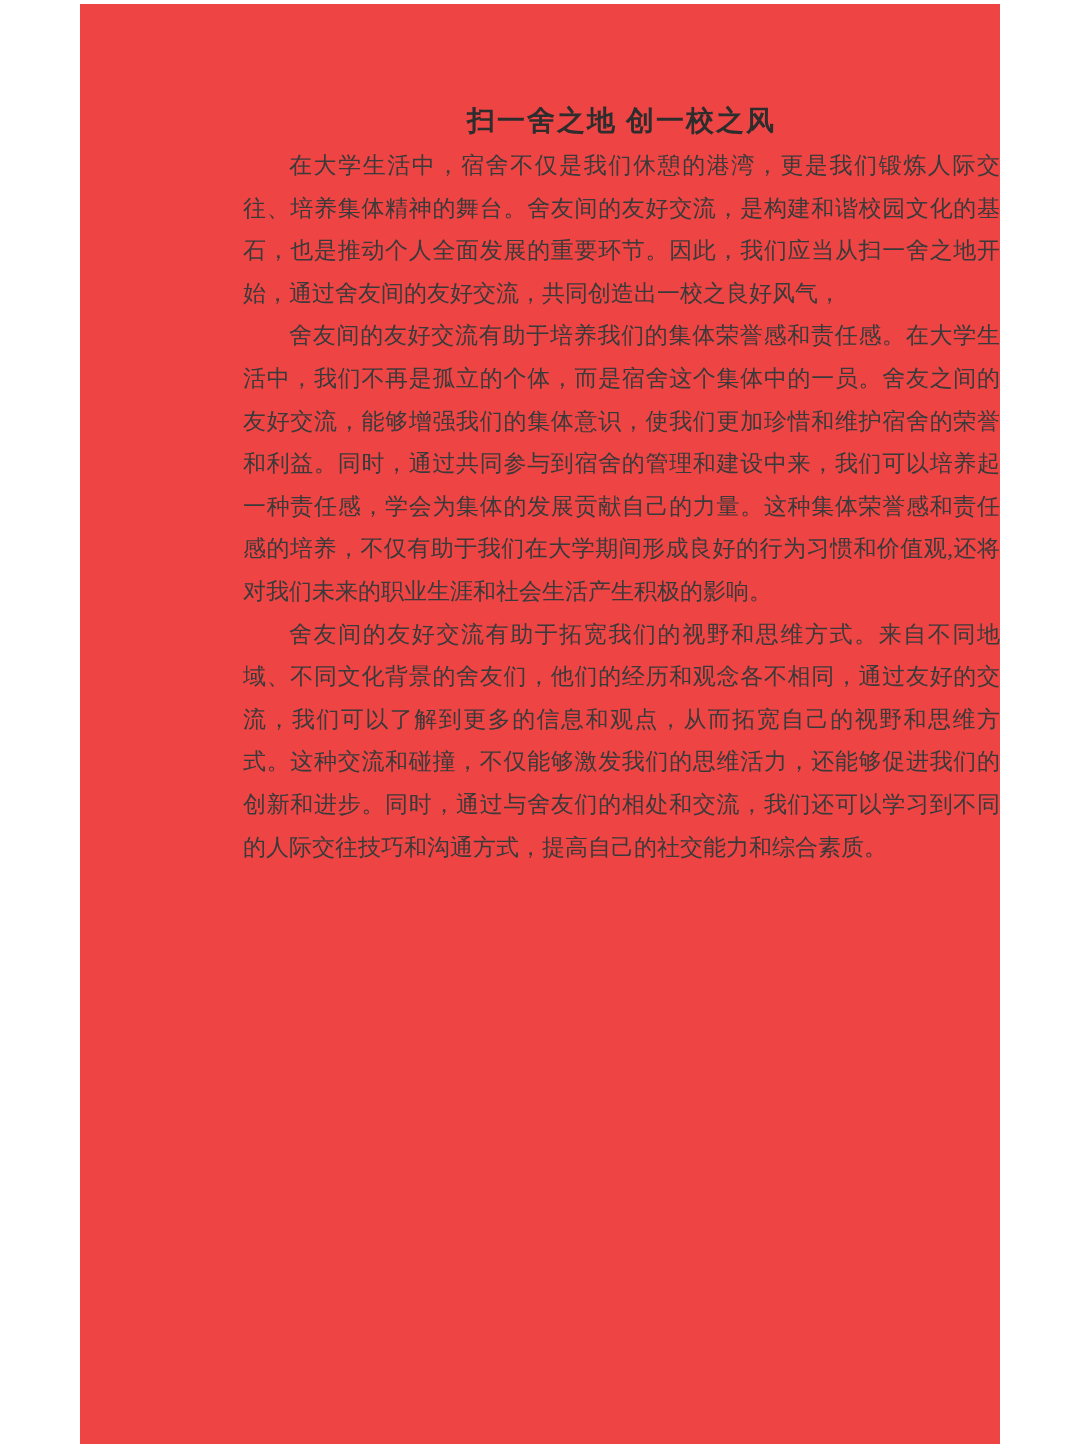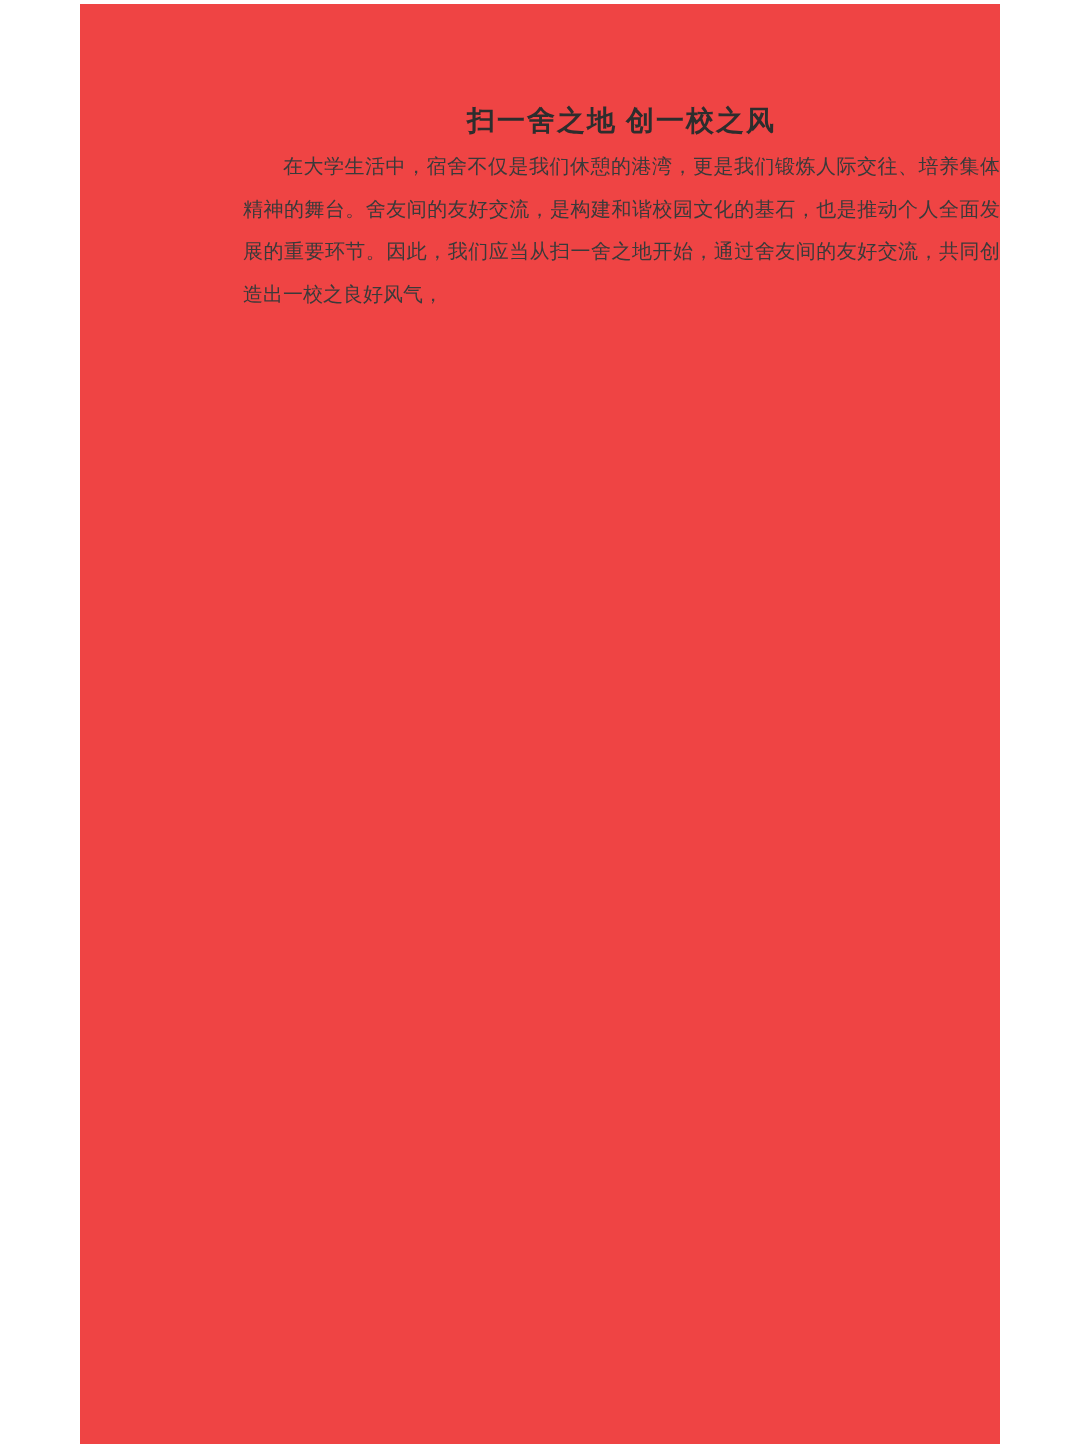--- a/index.html
+++ b/index.html
@@ -34,35 +34,37 @@
   .byline {
     margin-top: 23px;
     text-align: right;
     font-size: 22px;
     line-height: 30px;
     letter-spacing: 1px;
     color: #3a3a3a;
   }
   .essay {
     margin-top: 6px;
-    font-size: 20px;
+    font-size: 23px;
     line-height: 42.6px;
     color: #3a3a3a;
     text-align: justify;
     text-align-last: left;
   }
   .essay p {
     margin: 0;
     padding: 0;
     text-indent: 2em;
   }
 </style>
 </head>
 <body>
 
 <div class="page">
   <div class="content">
     <div class="doc-title">扫一舍之地 创一校之风</div>
     <div class="essay">
       <p>在大学生活中，宿舍不仅是我们休憩的港湾，更是我们锻炼人际交往、培养集体精神的舞台。舍友间的友好交流，是构建和谐校园文化的基石，也是推动个人全面发展的重要环节。因此，我们应当从扫一舍之地开始，通过舍友间的友好交流，共同创造出一校之良好风气，</p>
+      <p>舍友间的友好交流有助于培养我们的集体荣誉感和责任感。在大学生活中，我们不再是孤立的个体，而是宿舍这个集体中的一员。舍友之间的友好交流，能够增强我们的集体意识，使我们更加珍惜和维护宿舍的荣誉和利益。同时，通过共同参与到宿舍的管理和建设中来，我们可以培养起一种责任感，学会为集体的发展贡献自己的力量。这种集体荣誉感和责任感的培养，不仅有助于我们在大学期间形成良好的行为习惯和价值观,还将对我们未来的职业生涯和社会生活产生积极的影响。</p>
+      <p>舍友间的友好交流有助于拓宽我们的视野和思维方式。来自不同地域、不同文化背景的舍友们，他们的经历和观念各不相同，通过友好的交流，我们可以了解到更多的信息和观点，从而拓宽自己的视野和思维方式。这种交流和碰撞，不仅能够激发我们的思维活力，还能够促进我们的创新和进步。同时，通过与舍友们的相处和交流，我们还可以学习到不同的人际交往技巧和沟通方式，提高自己的社交能力和综合素质。</p>
     </div>
   </div>
 </div>
 
 </body></html>

